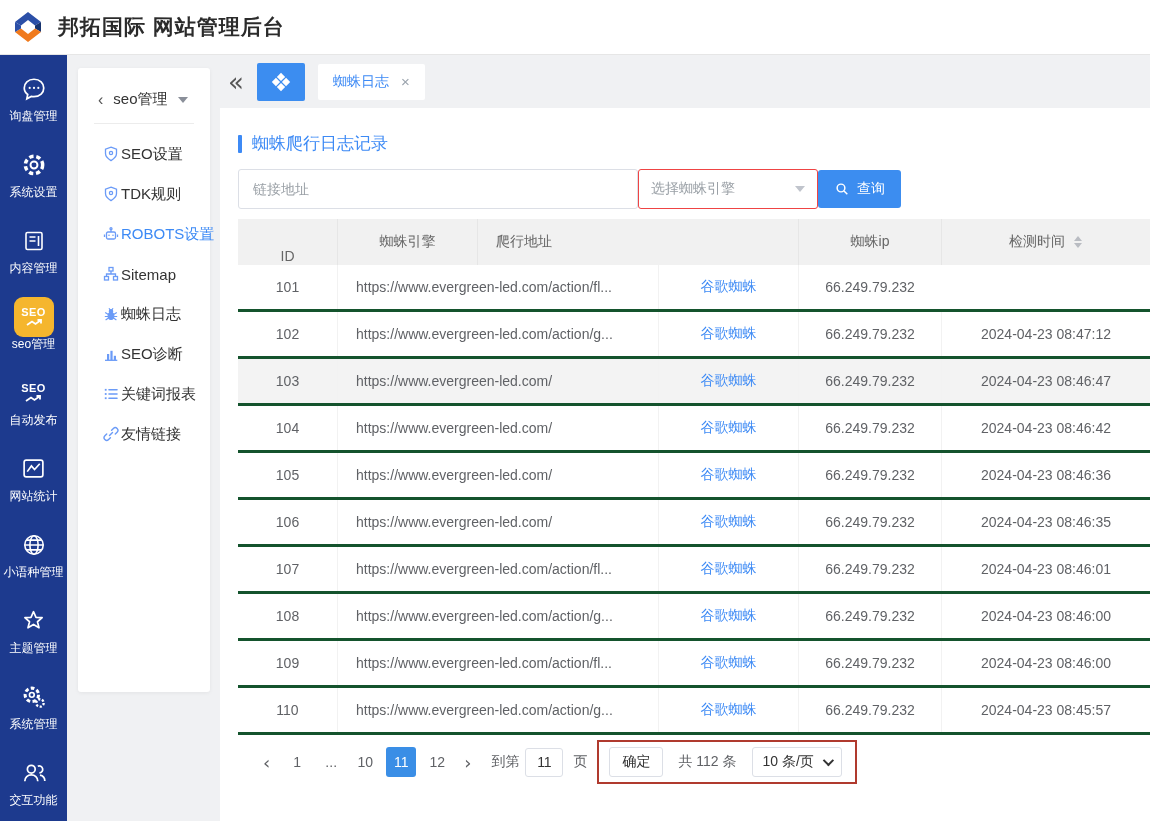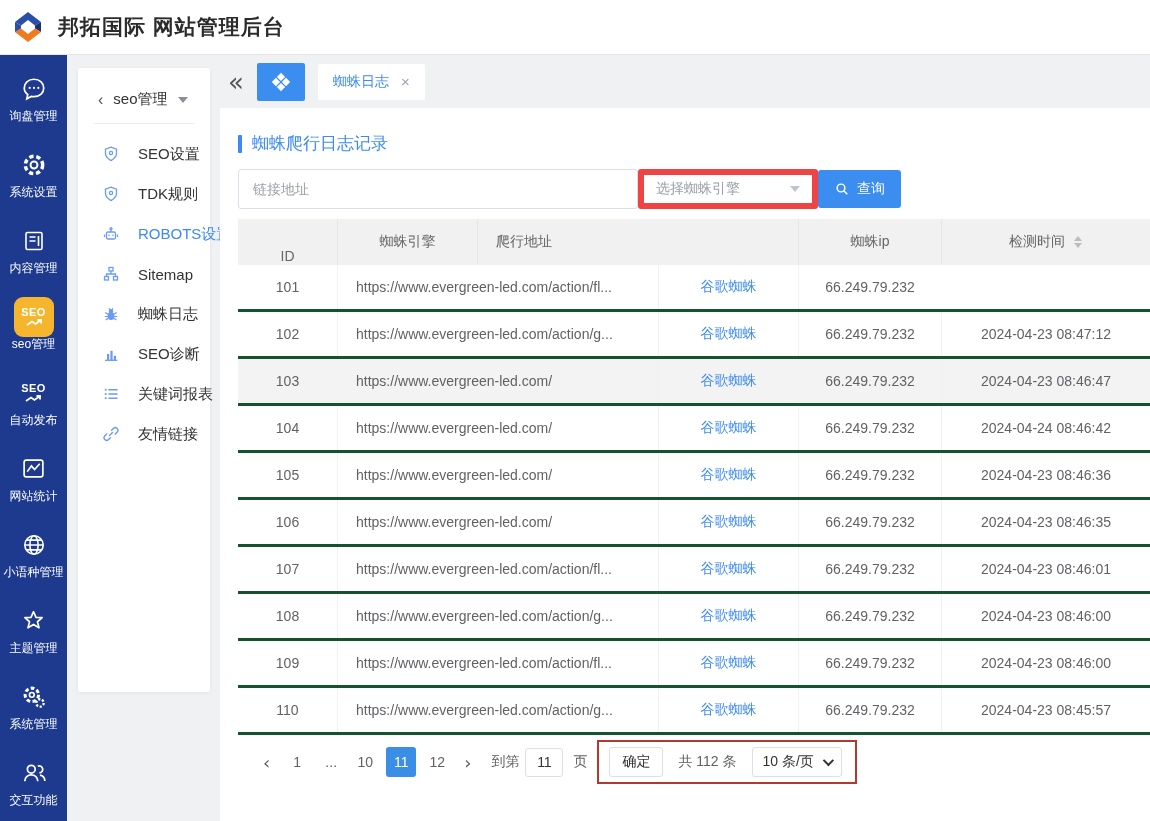--- a/index.html
+++ b/index.html
@@ -24,42 +24,42 @@
   .seo-badge .seo-txt, .seo-plain .seo-txt { font-size:11px; font-weight:800; color:#fff; letter-spacing:.5px; }
   .seo-plain { display:flex; flex-direction:column; align-items:center; line-height:1; }
 
   
   .submenu { position:absolute; left:78px; top:13px; width:132px; height:624px; background:#fff;
     box-shadow:0 1px 4px rgba(0,0,0,.06); border-radius:3px; }
   .submenu-head { display:flex; align-items:center; gap:10px; padding:22px 0 14px 20px; font-size:15px; color:#333; }
   .submenu-head .back { font-size:16px; color:#555; cursor:pointer; }
   .caret-down { width:0; height:0; border-left:5px solid transparent; border-right:5px solid transparent; border-top:6px solid #8a8f99; display:inline-block; }
   .submenu-divider { height:1px; background:#ececec; margin:0 16px 10px 16px; }
-  .submenu-item { height:40px; display:flex; align-items:center; gap:19px; padding-left:25px; font-size:15px; color:#333; cursor:pointer; white-space:nowrap; }
+  .submenu-item { height:40px; display:flex; align-items:center; gap:2px; padding-left:25px; font-size:15px; color:#333; cursor:pointer; white-space:nowrap; }
   .submenu-item .mi { color:#6b9bf7; display:flex; }
   .submenu-item.active { color:#3d8af5; }
 
   
   .main { position:absolute; left:210px; top:0; width:940px; height:766px; }
   .tabbar { height:53px; display:flex; align-items:center; padding-left:18px; gap:13px; }
   .collapse { font-size:26px; color:#555; line-height:1; cursor:pointer; font-family:"DejaVu Sans",sans-serif; }
   .apps-btn { width:48px; height:38px; background:#3c8df0; border:none; border-radius:2px; display:flex; align-items:center; justify-content:center; cursor:pointer; }
   .tab { height:36px; background:#fff; display:flex; align-items:center; gap:12px; padding:0 15px; font-size:14px; color:#3d8af5; cursor:pointer; border-radius:2px; }
   .tab .close { color:#9aa3ad; font-size:15px; cursor:pointer; }
 
   
   .card { position:absolute; left:10px; top:53px; width:930px; height:713px; background:#fff; padding:24px 0 0 18px; }
   .page-title { display:flex; align-items:center; gap:10px; margin-bottom:14px; }
   .page-title .bar { width:4px; height:18px; background:#3d8af5; border-radius:1px; }
   .page-title .txt { font-size:17px; color:#3d8af5; }
 
   .filters { display:flex; align-items:center; margin-bottom:10px; height:40px; }
   .inp-link { width:400px; height:40px; border:1px solid #dcdfe6; border-radius:3px; padding:0 14px; font-size:14px; color:#333; outline:none; font-family:inherit; }
   .inp-link::placeholder { color:#9aa0a6; }
-  .sel { width:180px; height:40px; border:6px solid #ef4444; border-radius:3px; display:flex; align-items:center; justify-content:space-between; padding:0 12px; cursor:pointer; background:#fff; }
+  .sel { width:180px; height:40px; border:1px solid #ef4444; border-radius:3px; display:flex; align-items:center; justify-content:space-between; padding:0 12px; cursor:pointer; background:#fff; }
   .sel .sel-txt { font-size:14px; color:#9aa0a6; }
   .sel .caret-down { border-top-color:#c0c4cc; }
   .btn-query { height:38px; padding:0 16px; background:#3c8df0; color:#fff; border:none; border-radius:3px; font-size:14px;
     display:flex; align-items:center; gap:7px; cursor:pointer; font-family:inherit; }
 
   
   .table { width:912px; font-size:14px; }
   .tr, .thead { display:flex; }
   .thead { background:#f1f1f1; height:46px; color:#666; }
   .thead .th { display:flex; align-items:center; justify-content:center; border-left:1px solid #e6e6e6; gap:8px; }
@@ -384,21 +384,21 @@
             <div class="td c-time">2024-04-23 08:46:47</div>
           </div>
 
           <div class="tr">
             <div class="td c-id">104</div>
             <div class="td c-url">https://www.evergreen-led.com/</div>
             <div class="td c-engine">
               <span class="engine-link">谷歌蜘蛛</span>
             </div>
             <div class="td c-ip">66.249.79.232</div>
-            <div class="td c-time">2024-04-24 08:46:42</div>
+            <div class="td c-time">2024-04-23 08:46:42</div>
           </div>
 
           <div class="tr">
             <div class="td c-id">105</div>
             <div class="td c-url">https://www.evergreen-led.com/</div>
             <div class="td c-engine">
               <span class="engine-link">谷歌蜘蛛</span>
             </div>
             <div class="td c-ip">66.249.79.232</div>
             <div class="td c-time">2024-04-23 08:46:36</div>

